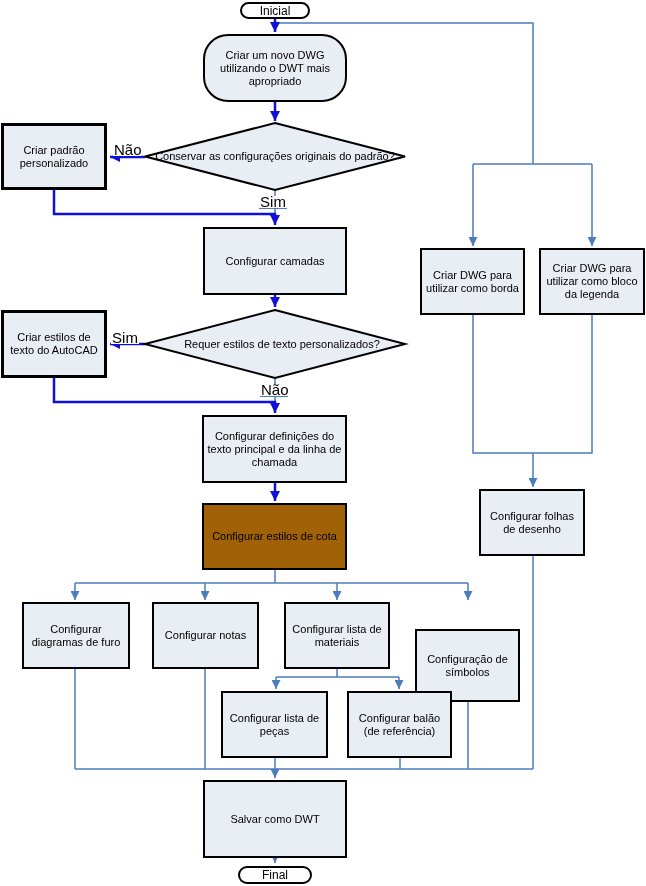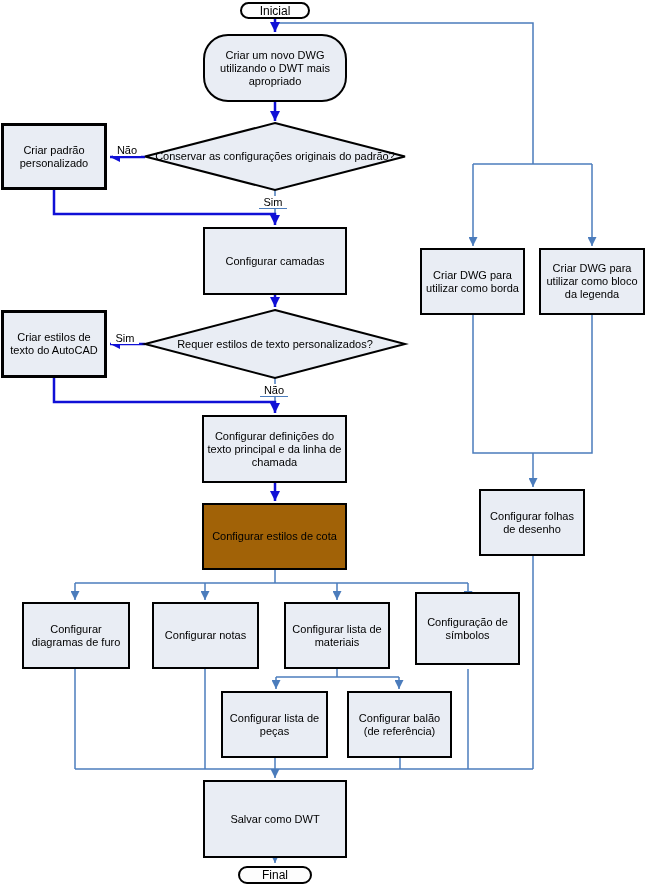--- a/index.html
+++ b/index.html
@@ -19,21 +19,21 @@
   .terminal{
     position:absolute;box-sizing:border-box;background:#fdfdfd;border:2px solid #000;
     border-radius:10px;display:flex;align-items:center;justify-content:center;
     font-size:12px;line-height:12px;
   }
   .dtext{
     position:absolute;display:flex;align-items:center;justify-content:center;
     text-align:center;font-size:11px;line-height:13px;
   }
   .edge-label{
-    position:absolute;background:#ffffff;font-size:11px;line-height:12px;
+    position:absolute;background:#ffffff;font-size:15px;line-height:12px;
     text-align:center;padding:0 1px;
   }
   .edge-label.underlined{border-bottom:1px solid #4b7cbc;}
 </style>
 </head>
 <body>
 
 <div id="canvas">
 
   <svg id="wires" viewBox="0 0 646 886" xmlns="http://www.w3.org/2000/svg">
@@ -93,33 +93,33 @@
   <div class="terminal" style="left:240px;top:2px;width:70px;height:17px;">Inicial</div>
   <div class="terminal" style="left:238px;top:866px;width:74px;height:18px;">Final</div>
 
   <div class="node" style="left:203px;top:34px;width:144px;height:68px;border-radius:25px;">Criar um novo DWG utilizando o DWT mais apropriado</div>
   <div class="node" style="left:203px;top:227px;width:144px;height:68px;">Configurar camadas</div>
   <div class="node" style="left:202px;top:415px;width:145px;height:68px;">Configurar definições do texto principal e da linha de chamada</div>
   <div class="node highlight" style="left:202px;top:503px;width:145px;height:67px;">Configurar estilos de cota</div>
   <div class="node" style="left:203px;top:780px;width:144px;height:78px;">Salvar como DWT</div>
 
   <div class="dtext" style="left:155px;top:123px;width:240px;height:67px;">Conservar as configurações originais do padrão?</div>
-  <div class="dtext" style="left:155px;top:310px;width:240px;height:68px;">Requer estilos de texto personalizados?</div>
+  <div class="dtext" style="left:162px;top:310px;width:240px;height:68px;">Requer estilos de texto personalizados?</div>
 
   <div class="node thick" style="left:1px;top:123px;width:106px;height:67px;">Criar padrão personalizado</div>
   <div class="node thick" style="left:1px;top:310px;width:106px;height:68px;">Criar estilos de texto do AutoCAD</div>
 
   <div class="node" style="left:420px;top:248px;width:105px;height:67px;">Criar DWG para utilizar como borda</div>
   <div class="node" style="left:539px;top:248px;width:106px;height:67px;">Criar DWG para utilizar como bloco da legenda</div>
   <div class="node" style="left:479px;top:489px;width:106px;height:67px;">Configurar folhas de desenho</div>
 
   <div class="node" style="left:22px;top:602px;width:108px;height:67px;">Configurar diagramas de furo</div>
   <div class="node" style="left:152px;top:602px;width:107px;height:67px;">Configurar notas</div>
   <div class="node" style="left:284px;top:602px;width:106px;height:67px;">Configurar lista de materiais</div>
-  <div class="node" style="left:415px;top:592px;width:105px;height:73px;text-align:center;">Configuração de símbolos</div>
+  <div class="node" style="left:415px;top:629px;width:105px;height:73px;text-align:center;">Configuração de símbolos</div>
 
   <div class="node" style="left:221px;top:691px;width:107px;height:67px;">Configurar lista de peças</div>
   <div class="node" style="left:347px;top:691px;width:105px;height:67px;">Configurar balão (de referência)</div>
 
   <div class="edge-label" style="left:113px;top:144px;width:26px;">Não</div>
   <div class="edge-label underlined" style="left:259px;top:196px;width:26px;">Sim</div>
   <div class="edge-label" style="left:111px;top:332px;width:26px;">Sim</div>
   <div class="edge-label underlined" style="left:260px;top:384px;width:26px;">Não</div>
 
 </div>

